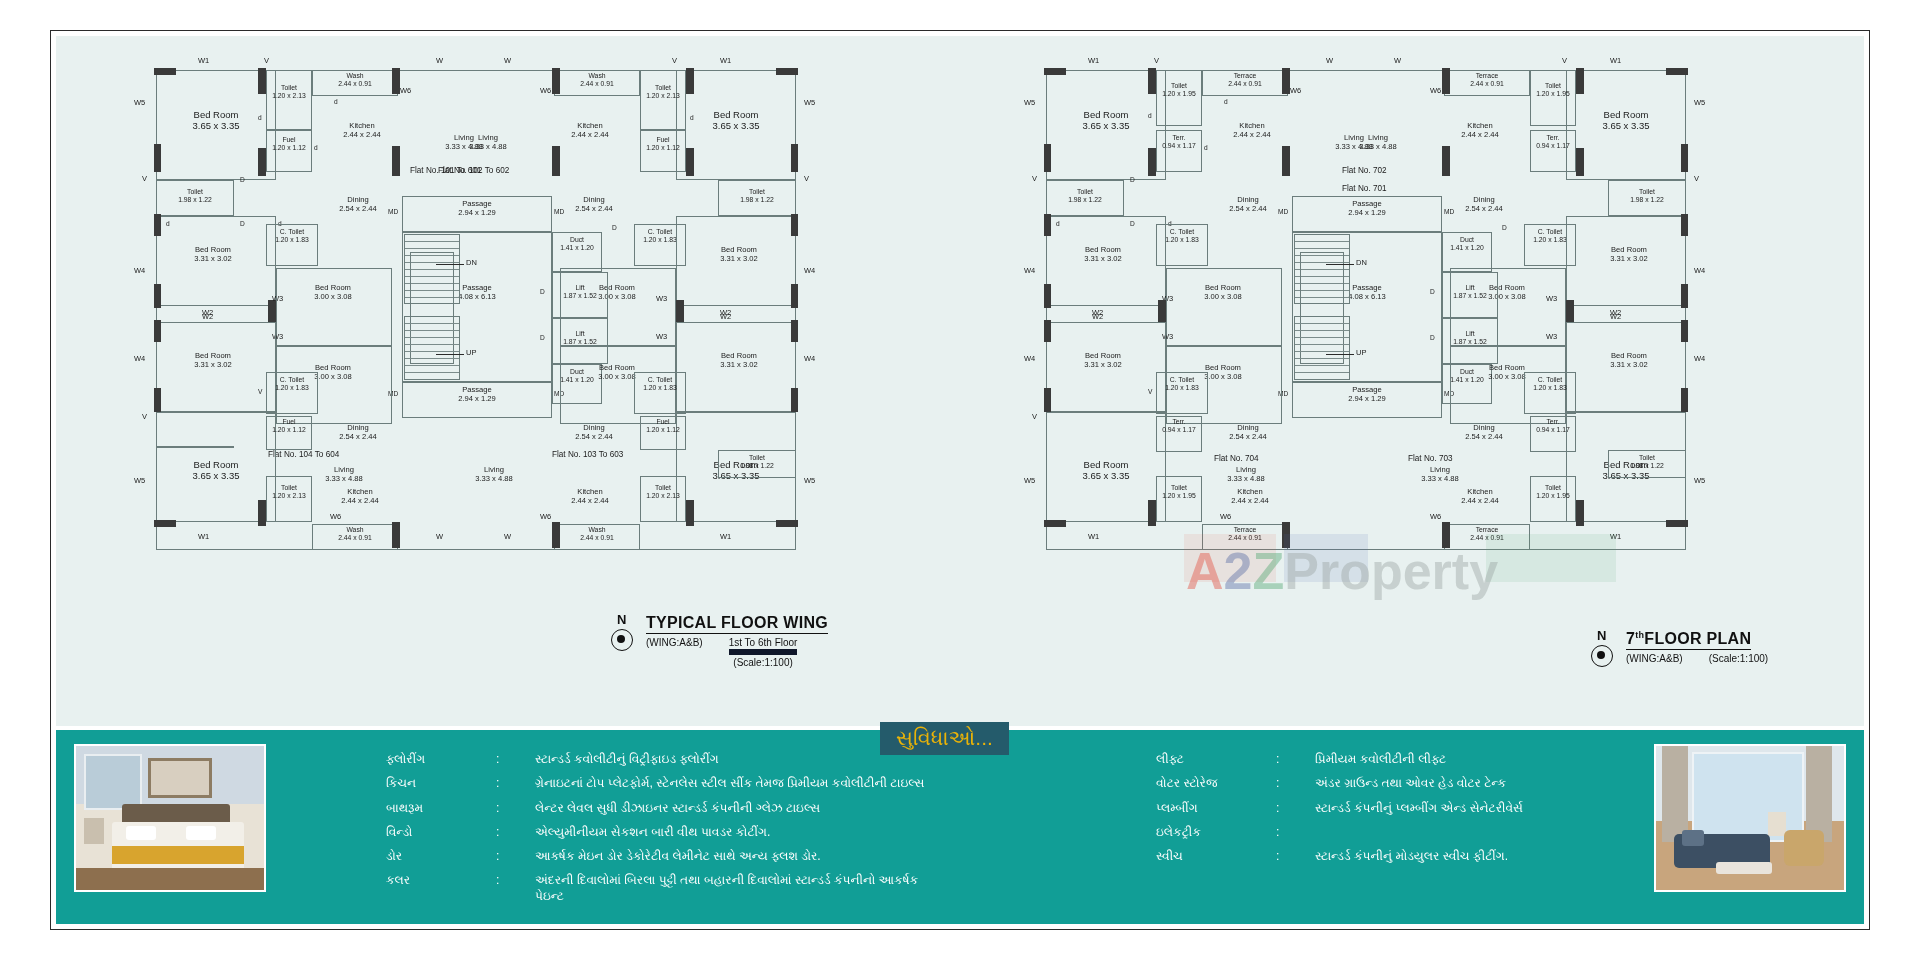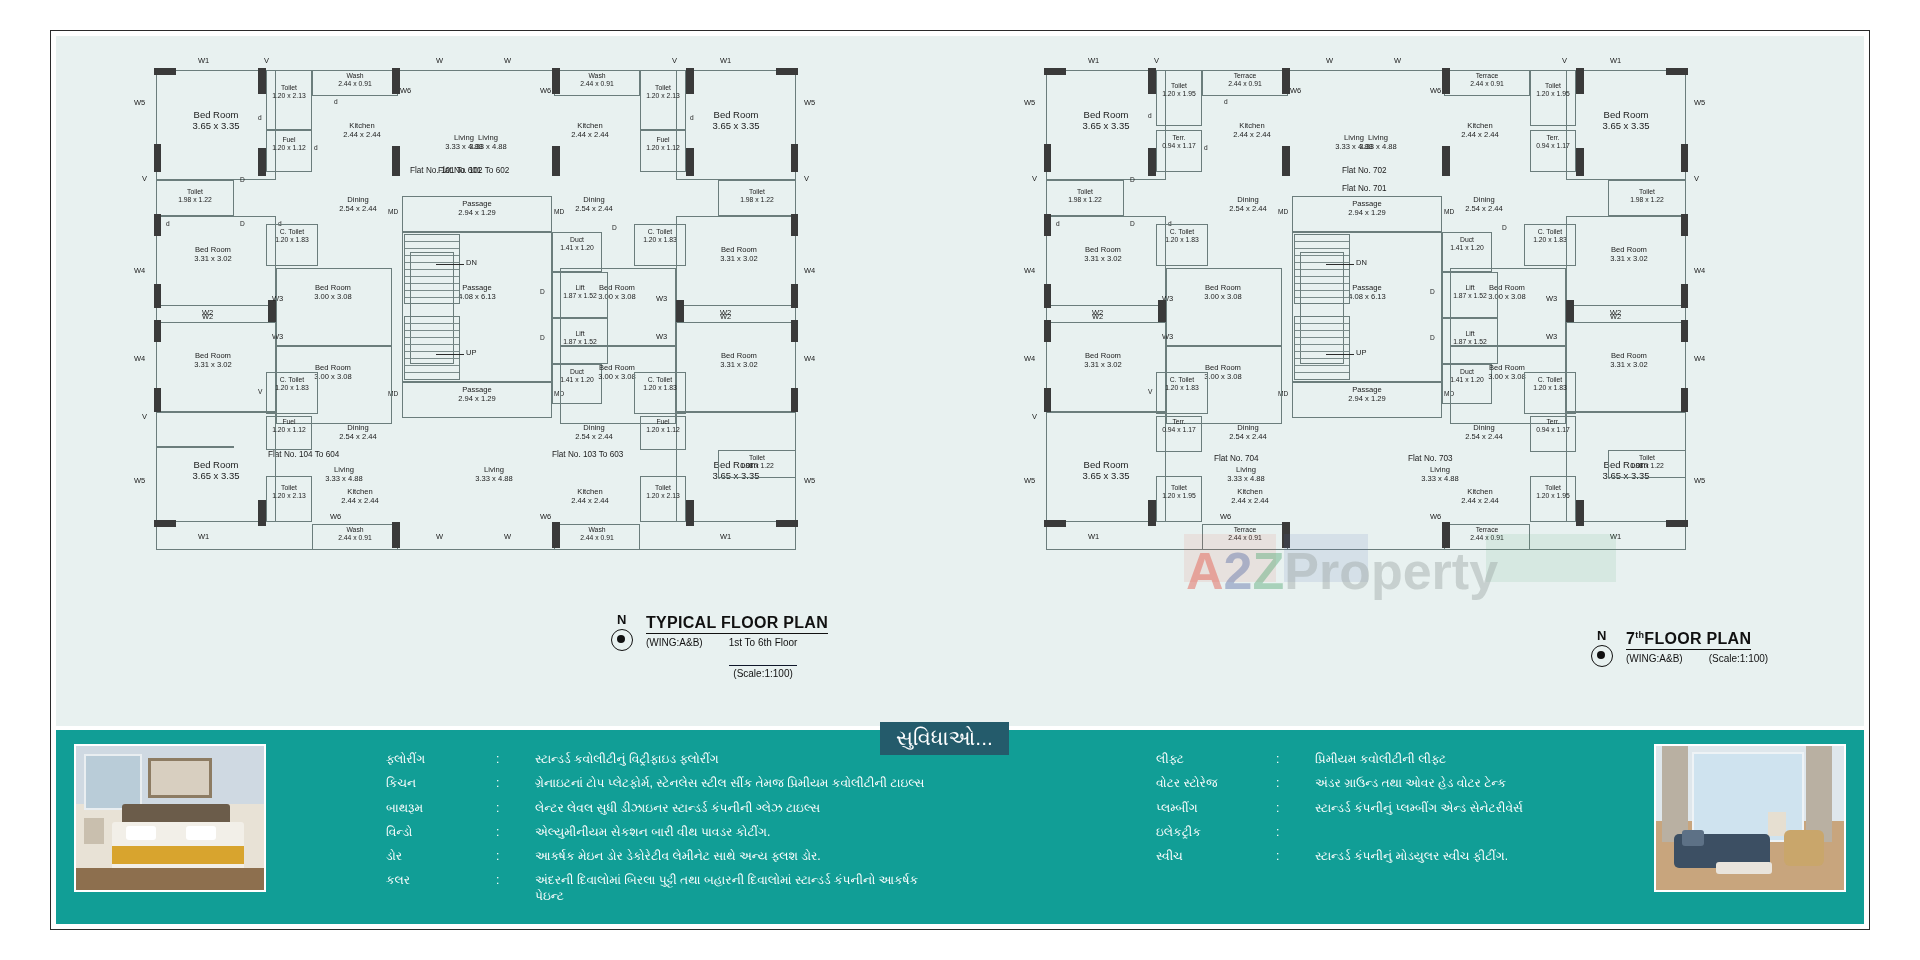--- a/index.html
+++ b/index.html
@@ -58,21 +58,21 @@
   .north .circ{position:absolute;left:0;top:15px;width:20px;height:20px;border:1px solid #111;border-radius:50%;}
   .north .dot{position:absolute;left:6px;top:21px;width:8px;height:8px;background:#111;border-radius:50%;}
 
   .title-block{position:absolute;}
   .title-main{font-size:16px;font-weight:bold;color:#111;border-bottom:1.5px solid #111;
               padding-bottom:1px;display:inline-block;letter-spacing:.3px;}
   .title-main sup{font-size:9px;vertical-align:super;}
   .title-sub{display:flex;gap:26px;align-items:flex-start;margin-top:3px;}
   .title-sub .wing{font-size:10px;color:#111;}
   .title-sub .rt{font-size:10px;color:#111;text-align:center;}
-  .title-sub .rt .fl{border-bottom:1px solid #0f172a;display:inline-block;padding-bottom:17px;}
+  .title-sub .rt .fl{border-bottom:6px solid #0f172a;display:inline-block;padding-bottom:1px;}
   .title-sub .rt .sc{display:block;margin-top:2px;}
 
   
   .banner{position:absolute;left:56px;top:730px;width:1808px;height:194px;
           background:#119e96;box-sizing:border-box;}
   .photo{position:absolute;top:14px;width:192px;height:148px;border:2px solid #ffffff;
          box-sizing:border-box;overflow:hidden;}
   .photo-l{left:18px;}
   .photo-r{right:18px;}
 
@@ -101,21 +101,21 @@
   .am-col{position:absolute;top:22px;color:#ffffff;}
   .am-left{left:330px;width:560px;}
   .am-right{left:1100px;width:560px;}
   .am-row{display:flex;margin-bottom:9px;font-size:12.2px;line-height:1.25;}
   .am-key{width:110px;flex:0 0 110px;}
   .am-right .am-key{width:120px;flex:0 0 120px;}
   .am-colon{width:14px;flex:0 0 14px;}
   .am-val{flex:1;margin-left:25px;}
   .am-val .cont{display:block;}
 
-  .am-title{position:absolute;left:880px;top:722px;background:#245b6b;color:#ffffff;
+  .am-title{position:absolute;left:880px;top:722px;background:#245b6b;color:#eab308;
             padding:5px 16px 7px;font-size:21px;line-height:1;white-space:nowrap;}
 </style>
 </head>
 <body>
 
 <div class="sheet">
   <div class="frame"></div>
 
   <div class="board">
 
@@ -488,21 +488,21 @@
       <div class="col" style="left:436px;top:486px;width:8px;height:26px;"></div>
 
       <div class="room" style="left:40px;top:410px;width:78px;height:0px;"></div>
 
       <div class="north" style="left:495px;top:578px;">
         <div class="n">N</div>
         <div class="circ"></div>
         <div class="dot"></div>
       </div>
       <div class="title-block" style="left:530px;top:578px;">
-        <div class="title-main">TYPICAL FLOOR PLAN</div>
+        <div class="title-main">TYPICAL FLOOR WING</div>
         <div class="title-sub">
           <div class="wing">(WING:A&amp;B)</div>
           <div class="rt">
             <span class="fl">1st To 6th Floor</span>
             <span class="sc">(Scale:1:100)</span>
           </div>
         </div>
       </div>
     </div>
 

